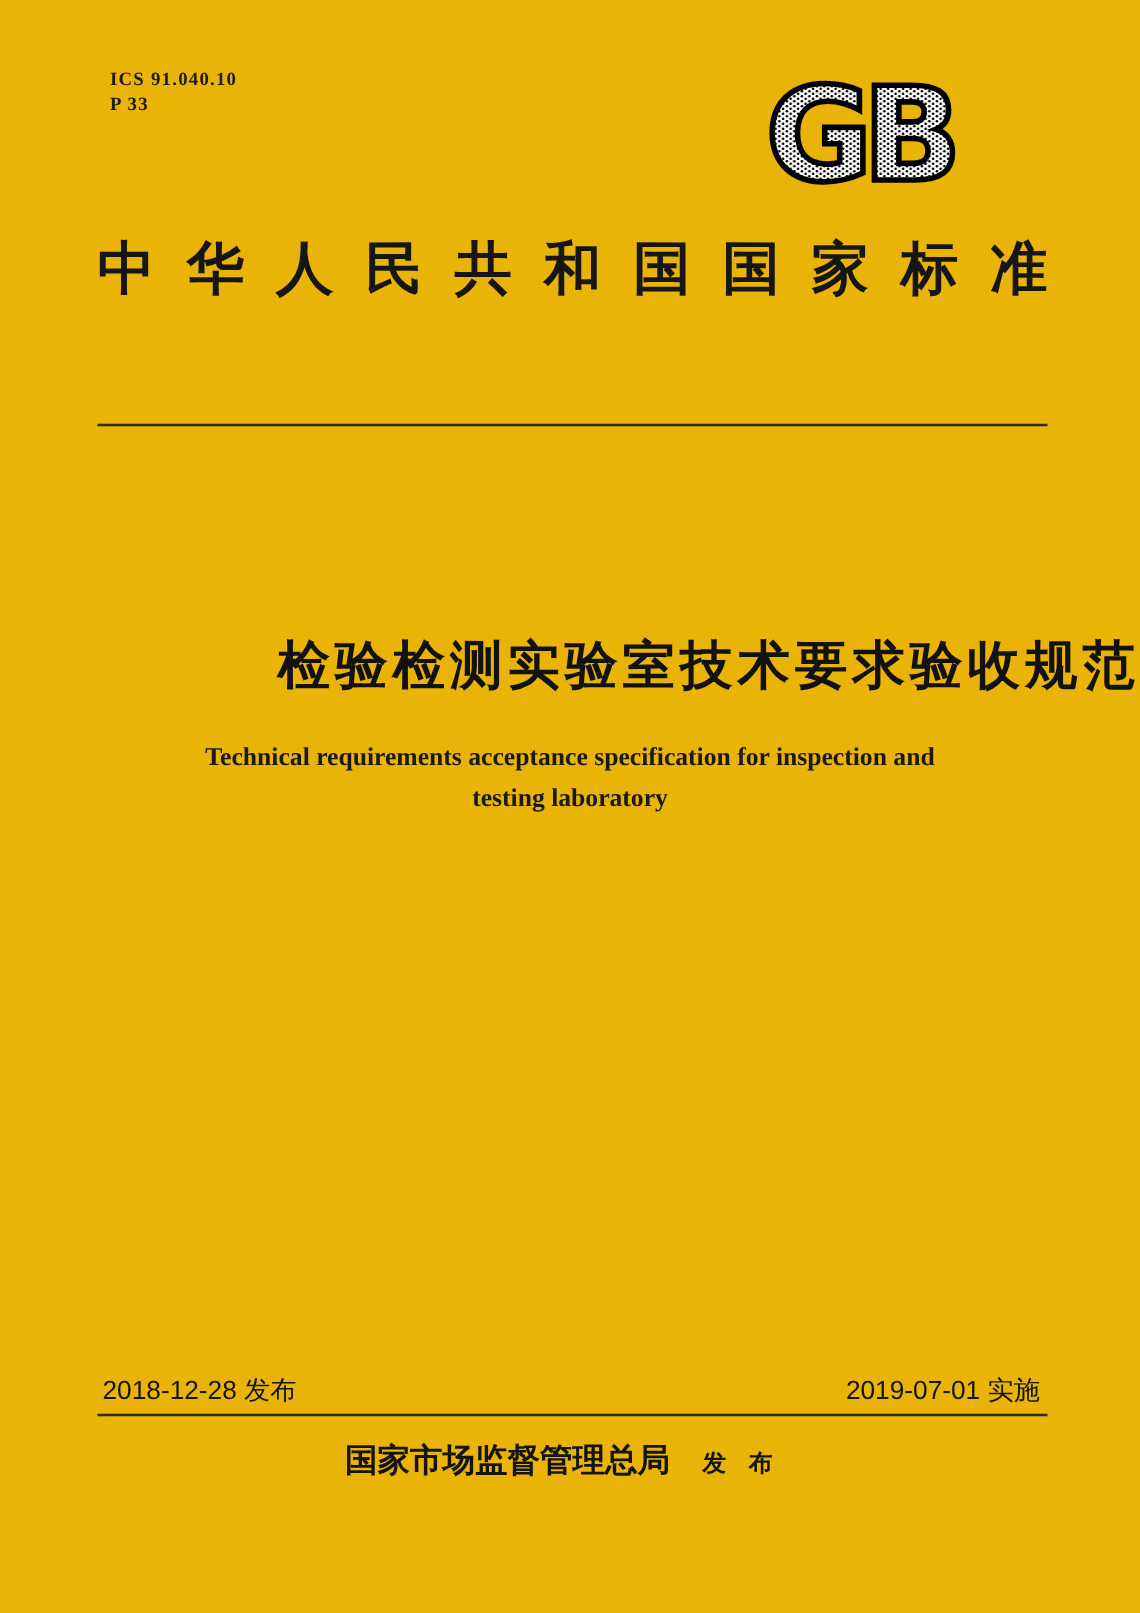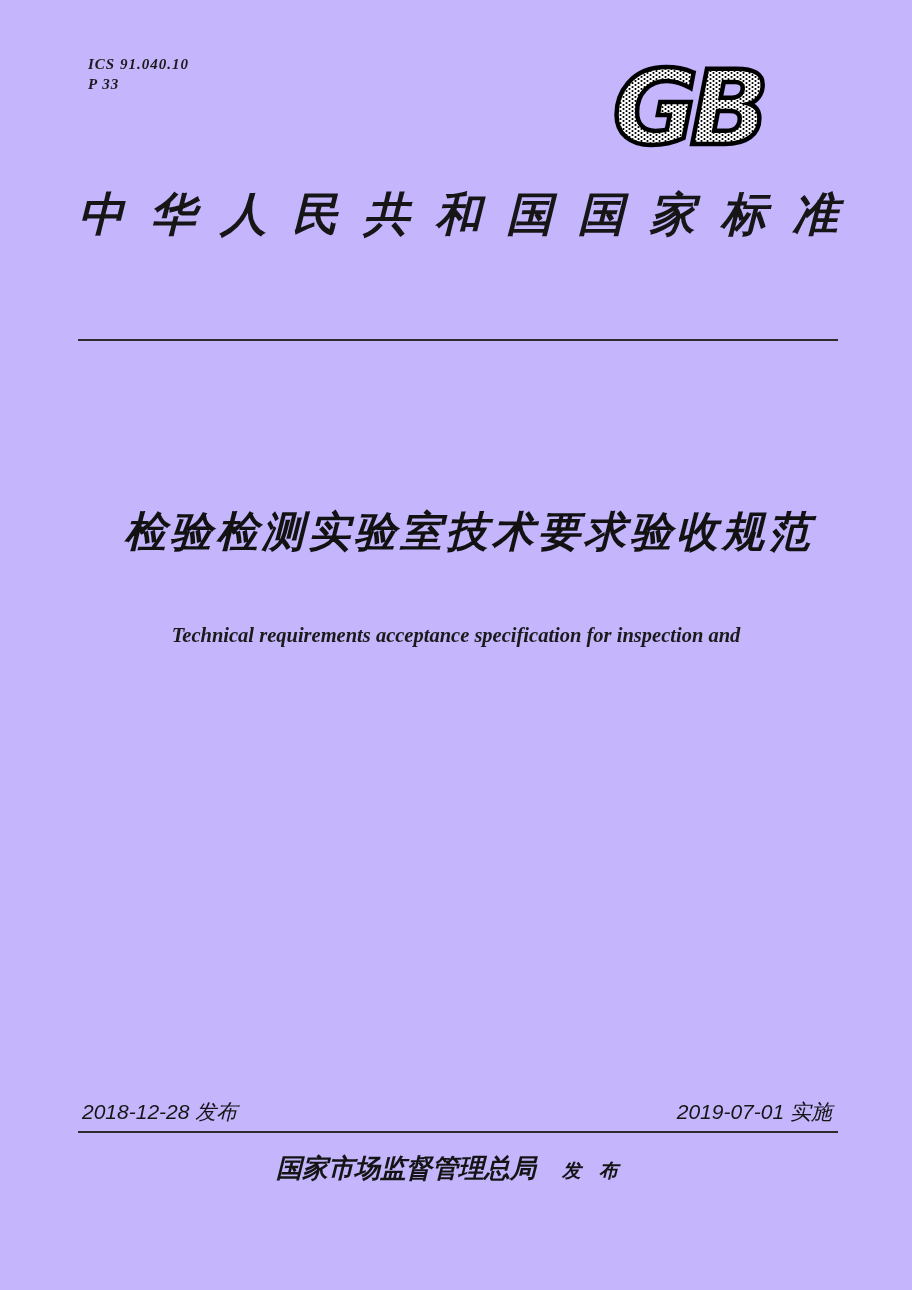--- a/index.html
+++ b/index.html
@@ -2,25 +2,24 @@
 <html><head>
 <meta charset="utf-8">
 <style>
   * { margin: 0; padding: 0; box-sizing: border-box; }
   html, body { background: #e8e8e8; }
   .page {
     position: relative;
     width: 912px;
     height: 1290px;
     margin: 0 auto;
-    background: #c4b5fd;
+    background: #eab308;
     color: #111;
     overflow: hidden;
     font-family: "Liberation Serif", serif;
-    font-style: italic;
   }
 
   
   .ics-block {
     position: absolute;
     left: 88px;
     top: 54px;
     font-family: "Liberation Serif", serif;
     font-weight: bold;
     font-size: 15px;
@@ -73,42 +72,41 @@
   }
   .rule-top { top: 339px; }
   .rule-bottom { top: 1131px; }
 
   
   .title-zh {
     position: absolute;
     left: 0;
     top: 504px;
     width: 100%;
-    text-align: center;
+    text-align: right;
     font-family: "Liberation Sans", sans-serif;
     font-weight: 700;
     font-size: 42px;
     letter-spacing: 4px;
     color: #121212;
     padding-left: 26px;
   }
 
   
   .title-en {
     position: absolute;
     left: 0;
     top: 590px;
     width: 100%;
     text-align: center;
     font-family: "Liberation Serif", serif;
     font-weight: bold;
     font-size: 20.5px;
     line-height: 33px;
     color: #1a1a1a;
-    margin-top: 29px;
   }
 
   
   .date-row {
     position: absolute;
     left: 82px;
     top: 1098px;
     width: 750px;
     display: flex;
     justify-content: space-between;
@@ -184,20 +182,21 @@
       <span>准</span>
     </div>
 
 
   <div class="rule rule-top"></div>
 
   <div class="title-zh">检验检测实验室技术要求验收规范</div>
 
   <div class="title-en">
     <div>Technical requirements acceptance specification for inspection and</div>
+    <div>testing laboratory</div>
   </div>
 
   <div class="date-row">
     <span>2018-12-28 发布</span>
     <span>2019-07-01 实施</span>
   </div>
 
   <div class="rule rule-bottom"></div>
 
   <div class="publisher">

